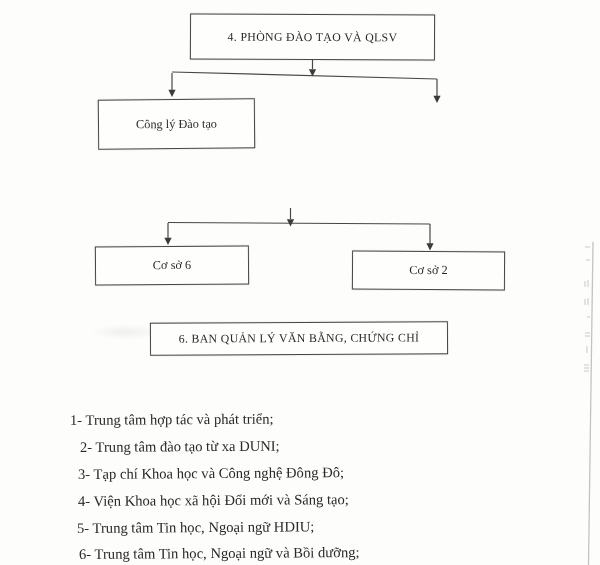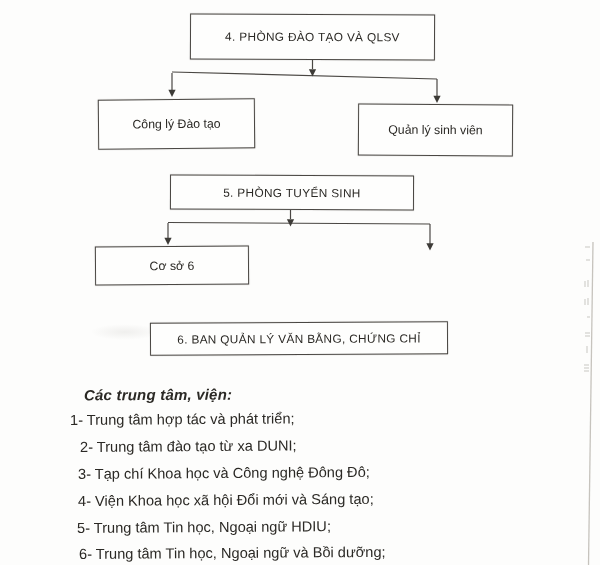--- a/index.html
+++ b/index.html
@@ -1,21 +1,21 @@
 <!DOCTYPE html>
 <html style="--ink: #2b2925; --line: #4a4743; --paper: #fdfdfc;"><head>
 <meta charset="utf-8">
 <style>
   html,body{margin:0;padding:0;background:#e9e9e9;}
   .page{
     position:relative;
     width:600px;height:565px;
     background:var(--paper,#fdfdfc);
     overflow:hidden;
-    font-family:Liberation Sans, sans-serif;
+    font-family:Liberation Serif, serif;
     color:var(--ink,#2b2925);
   }
   .overlay{position:absolute;left:0;top:0;width:600px;height:565px;pointer-events:none;}
   .box{
     position:absolute;
     display:flex;align-items:center;justify-content:center;
     border:1.5px solid var(--line,#4a4743);
     background:#fefefd;
     text-align:center;
     box-shadow:0 0 1px rgba(70,66,60,.55);
@@ -84,38 +84,34 @@
   <div class="smudge"></div>
 
   <div class="box caps" style="left:190px;top:14px;width:243px;height:44px;transform:rotate(.25deg)">
     <span class="lbl">4. PHÒNG ĐÀO TẠO VÀ QLSV</span>
   </div>
 
   <div class="box sub" style="left:98px;top:99px;width:155px;height:48px;transform:rotate(-.5deg)">
     <span class="lbl">Công lý Đào tạo</span>
   </div>
 
-  <div class="box sub" style="left:358px;top:104px;width:153px;height:50px;transform:rotate(.35deg)">
-    <span class="lbl">Quản lý sinh viên</span>
-  </div>
 
-  <div class="box caps" style="left:170px;top:175px;width:242px;height:33px;transform:rotate(.2deg)">
-    <span class="lbl">5. PHÒNG TUYỂN SINH</span>
-  </div>
 
   <div class="box sub" style="left:95px;top:246px;width:152px;height:37px;transform:rotate(-.4deg)">
     <span class="lbl">Cơ sở 6</span>
   </div>
 
+  <div class="box sub" style="left:352px;top:251px;width:151px;height:37px;transform:rotate(.3deg)">
+    <span class="lbl">Cơ sở 2</span>
+  </div>
 
   <div class="box caps" style="left:150px;top:322px;width:296px;height:31px;transform:rotate(-.3deg)">
     <span class="lbl">6. BAN QUẢN LÝ VĂN BẰNG, CHỨNG CHỈ</span>
   </div>
 
-  <div class="heading" style="left:84px;top:386px;transform:rotate(-.3deg)">Các trung tâm, viện:</div>
 
   <div>
     <div class="li" style="left:70px;top:412px">1- Trung tâm hợp tác và phát triển;</div>
     <div class="li" style="left:80px;top:439px">2- Trung tâm đào tạo từ xa DUNI;</div>
     <div class="li" style="left:78px;top:466px">3- Tạp chí Khoa học và Công nghệ Đông Đô;</div>
     <div class="li" style="left:78px;top:493px">4- Viện Khoa học xã hội Đổi mới và Sáng tạo;</div>
     <div class="li" style="left:77px;top:520px">5- Trung tâm Tin học, Ngoại ngữ HDIU;</div>
     <div class="li" style="left:79px;top:546px">6- Trung tâm Tin học, Ngoại ngữ và Bồi dưỡng;</div>
   </div>
 

